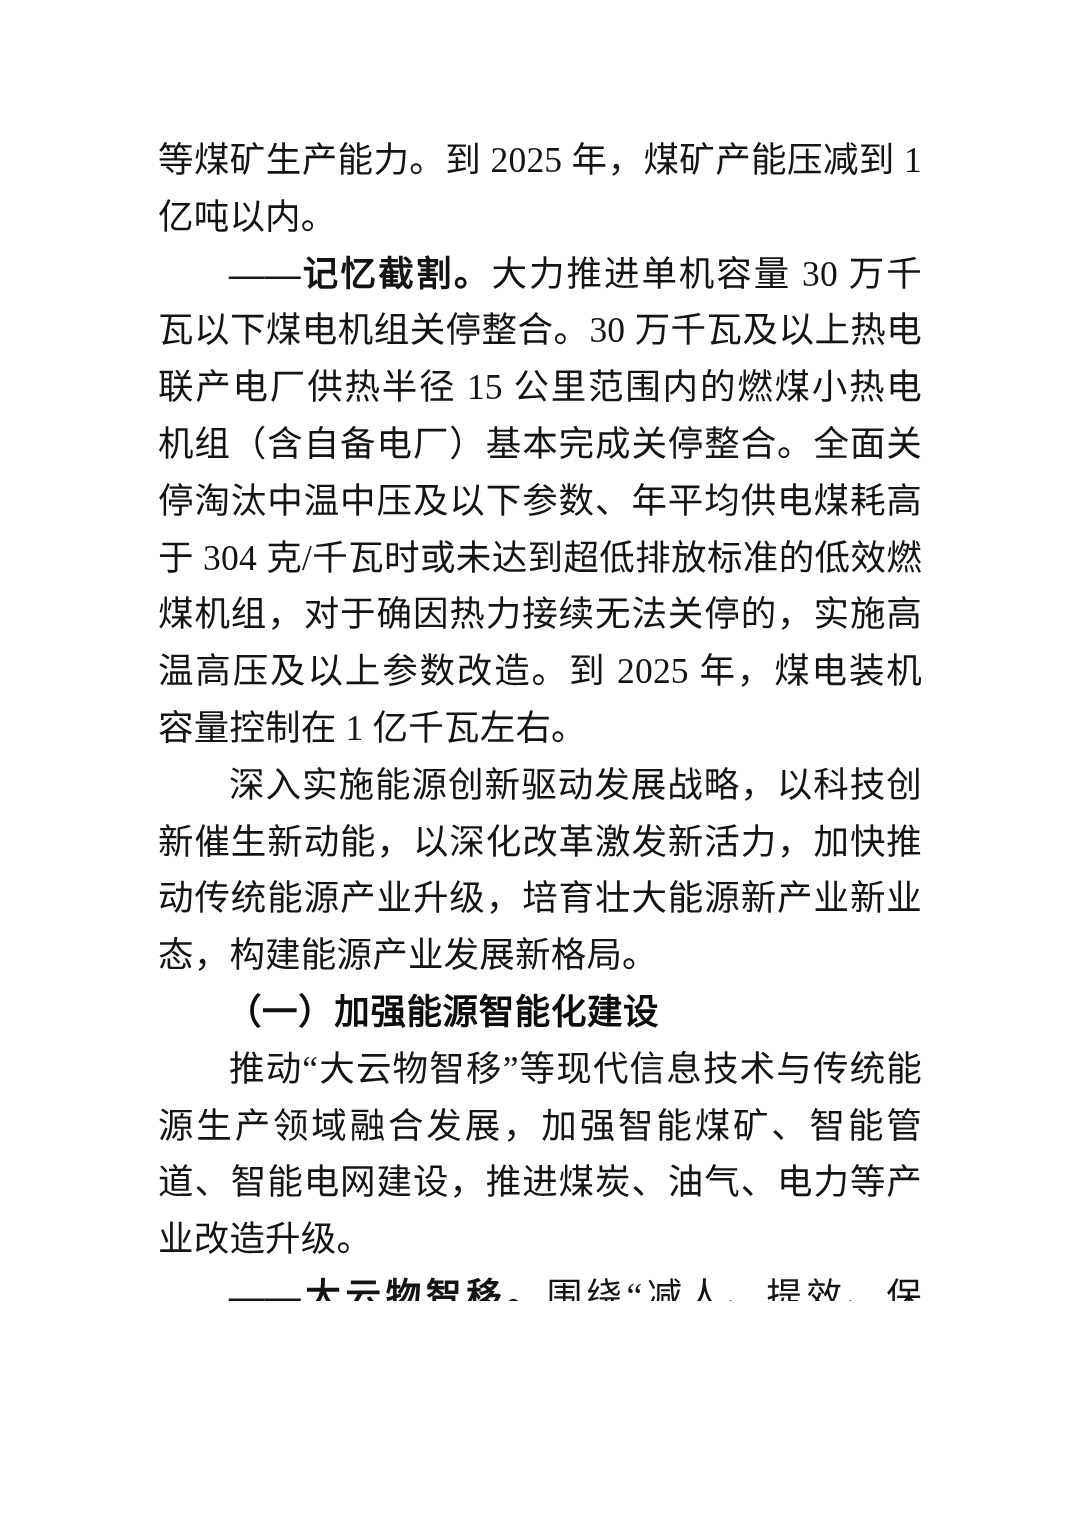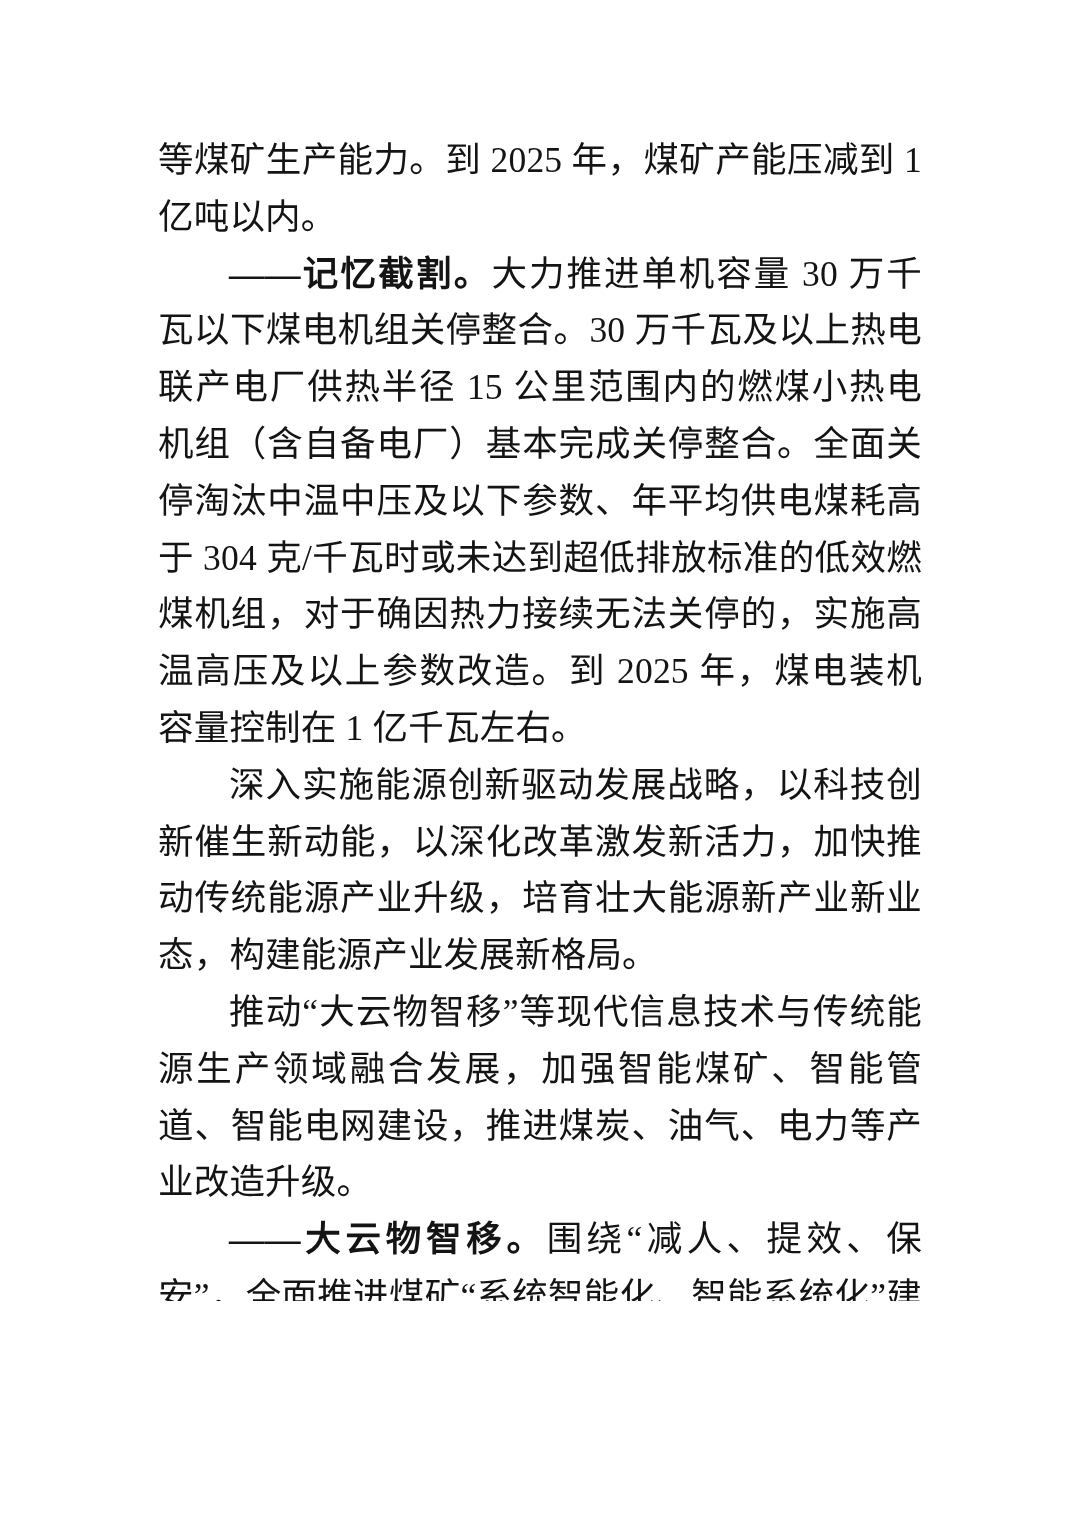--- a/index.html
+++ b/index.html
@@ -100,20 +100,21 @@
 
   <div class="doc-body">
 
     <p class="para no-indent">等煤矿生产能力。到 2025 年，煤矿产能压减到 1 亿吨以内。</p>
 
     <p class="para"><span class="lead">——记忆截割。</span><span>大力推进单机容量 30 万千瓦以下煤电机组关停整合。30 万千瓦及以上热电联产电厂供热半径 15 公里范围内的燃煤小热电机组（含自备电厂）基本完成关停整合。全面关停淘汰中温中压及以下参数、年平均供电煤耗高于 304 克/千瓦时或未达到超低排放标准的低效燃煤机组，对于确因热力接续无法关停的，实施高温高压及以上参数改造。到 2025 年，煤电装机容量控制在 1 亿千瓦左右。</span></p>
 
 
     <p class="para">深入实施能源创新驱动发展战略，以科技创新催生新动能，以深化改革激发新活力，加快推动传统能源产业升级，培育壮大能源新产业新业态，构建能源产业发展新格局。</p>
 
+    <h3 class="h2">（一）加强能源智能化建设</h3>
 
     <p class="para">推动“大云物智移”等现代信息技术与传统能源生产领域融合发展，加强智能煤矿、智能管道、智能电网建设，推进煤炭、油气、电力等产业改造升级。</p>
 
     <p class="para"><span class="lead">——大云物智移。</span><span>围绕“减人、提效、保安”，全面推进煤矿“系统智能化、智能系统化”建设。实施采掘系统智能化改造，加快电液控及智能传感器、精确定位与数据高效连续传输等技术装备应用，推行采掘工作面远程控制、记忆截割、自动找直等智能化作业，实现采掘少人无人化。实施供电、通风、运输、安全监测、地面洗选等系统智能化改造，加快推进固定岗位无人值守和危险岗位机器人替代作业，实</span></p>
 
   </div>
 
   <div class="page-number">19</div>
 
 </div>

